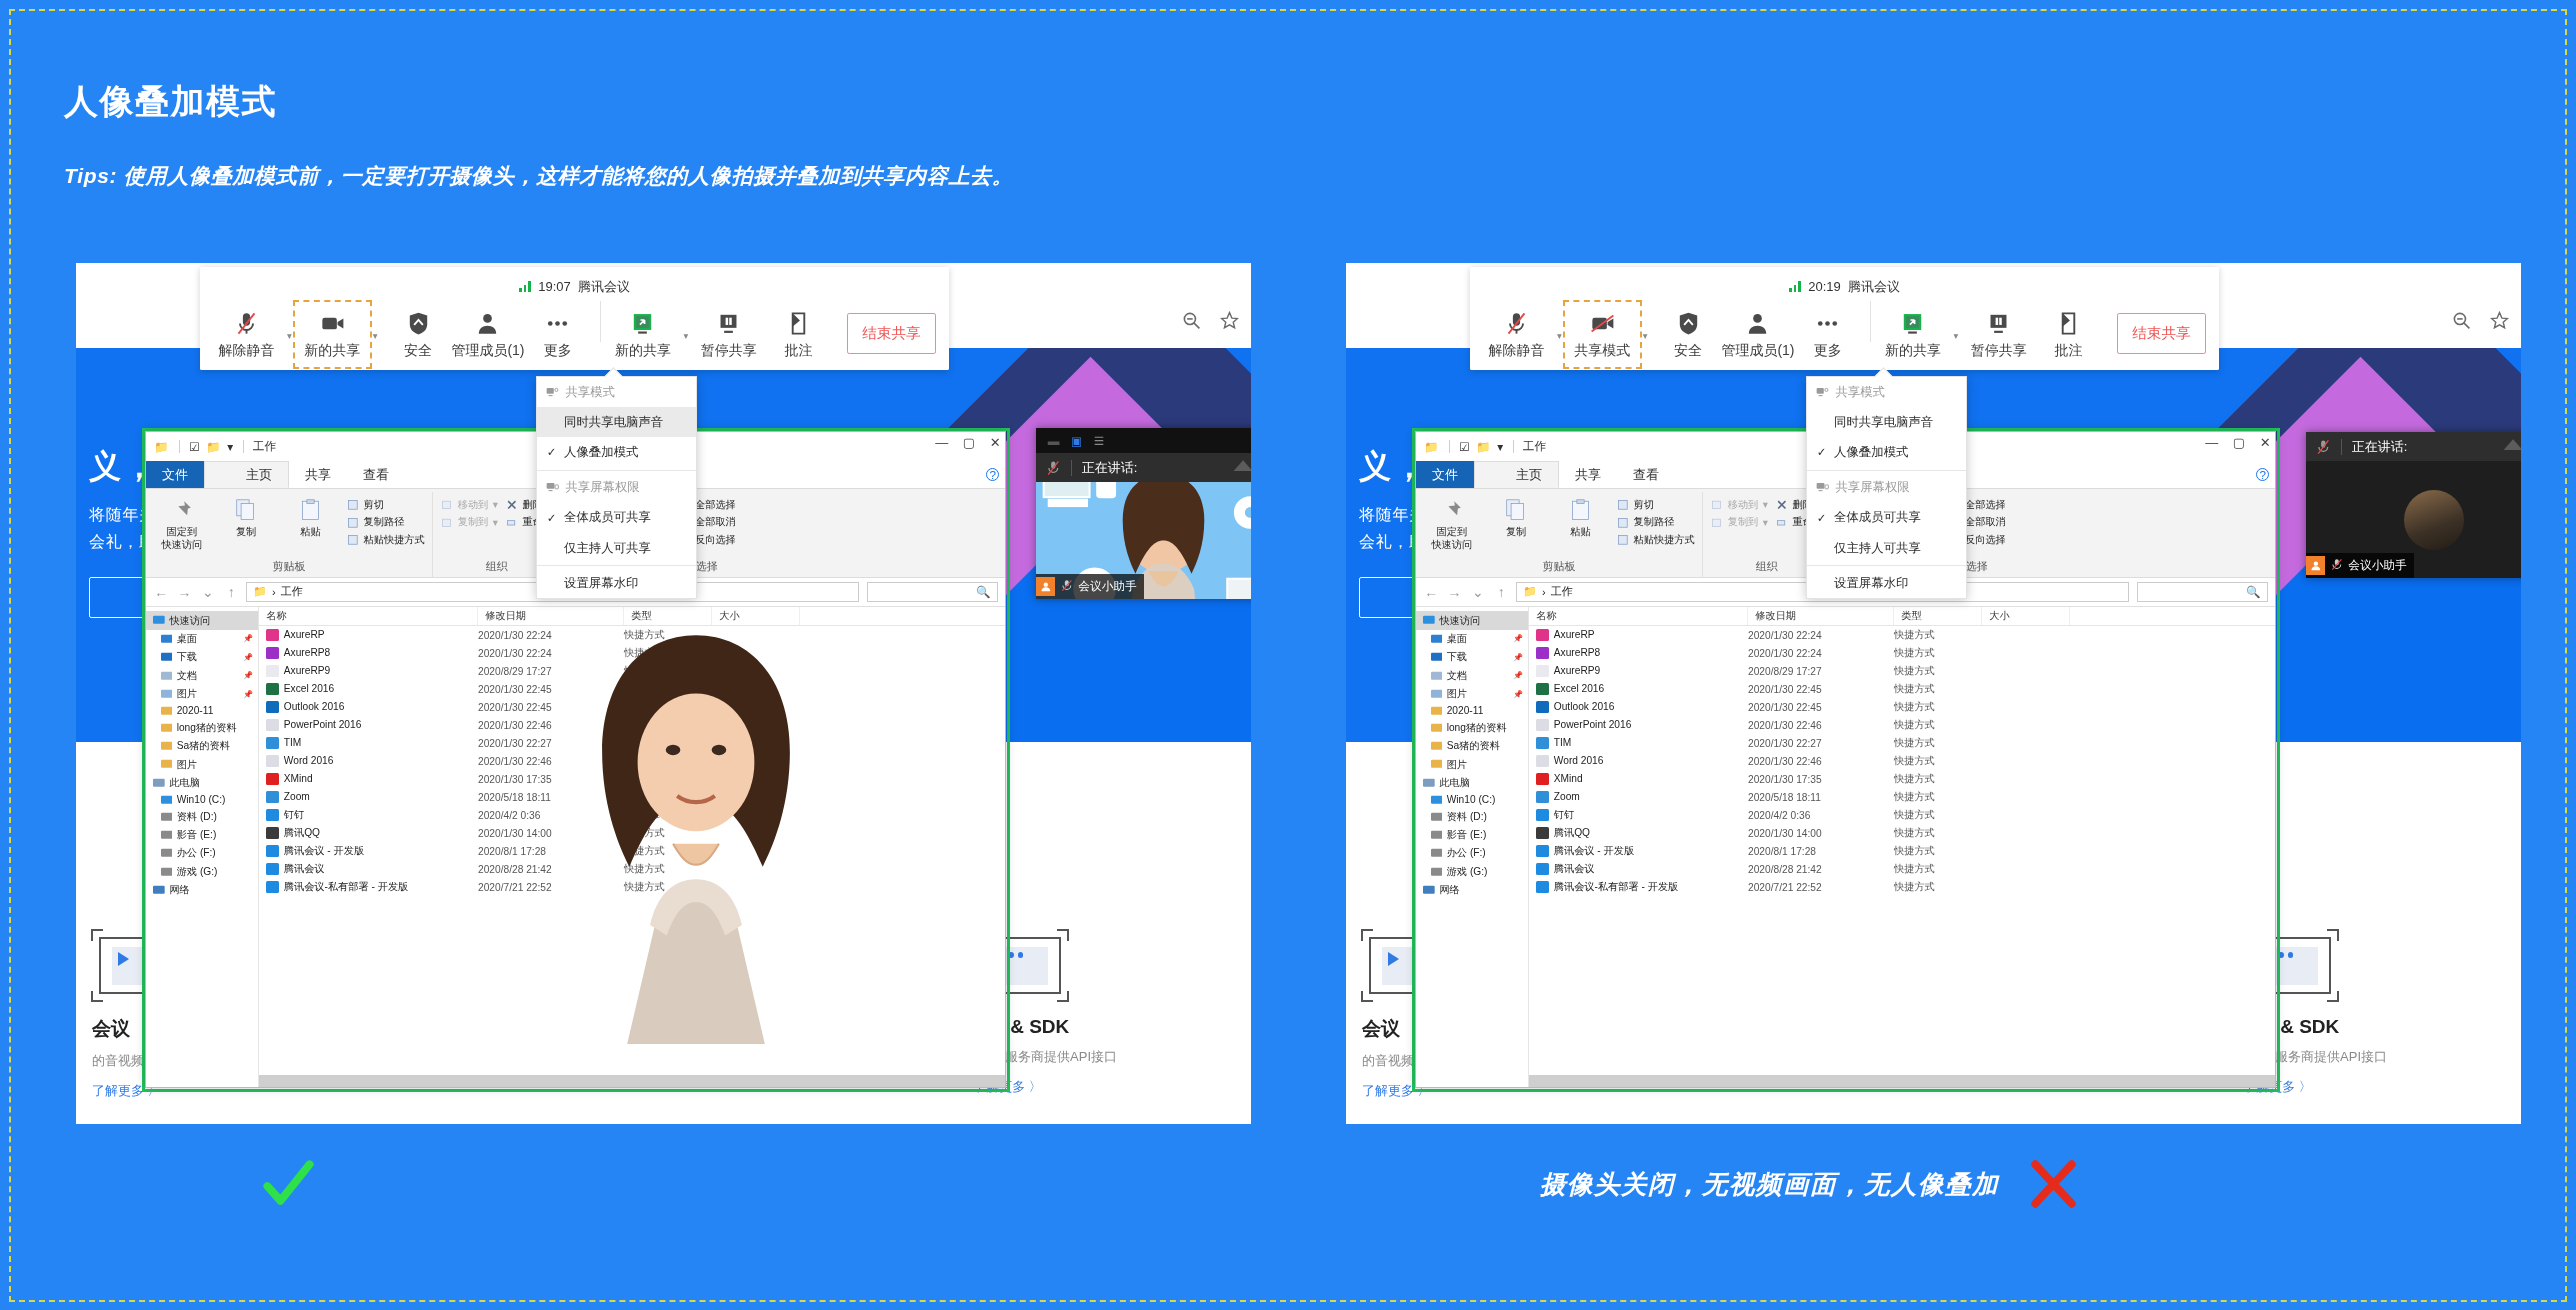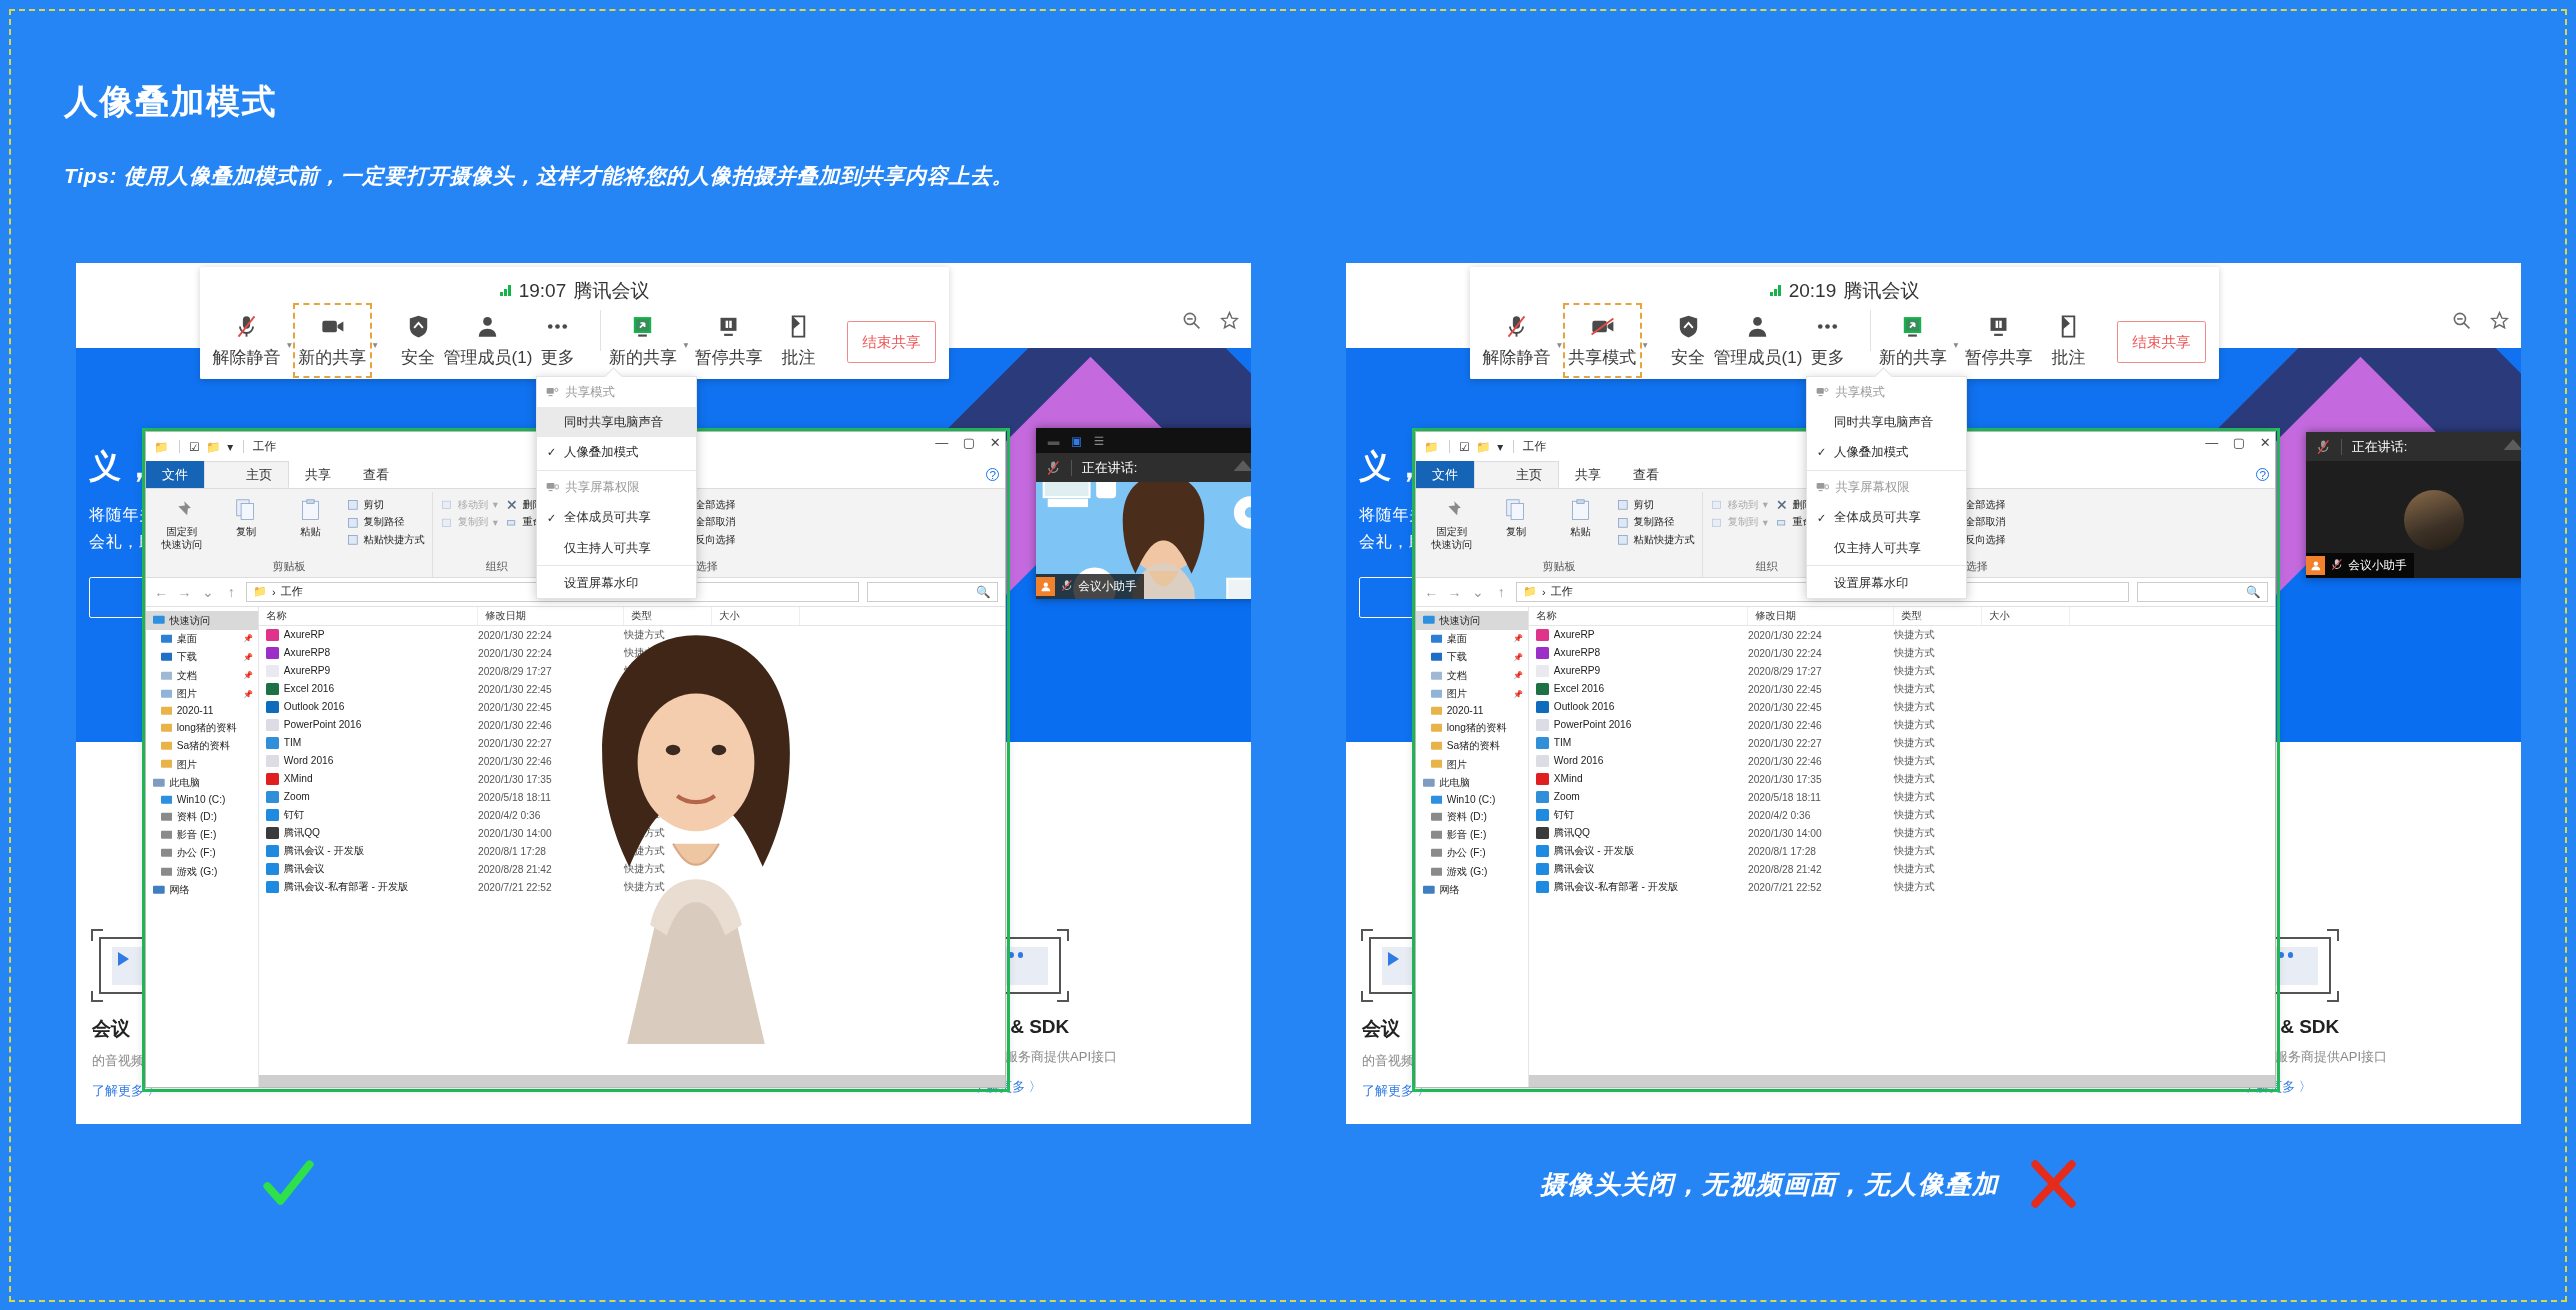--- a/index.html
+++ b/index.html
@@ -91,27 +91,27 @@
   .bg-card h4 { font-size:19px; color:#222; font-weight:bold; margin-bottom:10.2px;}
   .bg-card p  { font-size:13px; color:#8a8a8a; margin-bottom:11.7px;}
   .bg-card a  { font-size:13px; color:#2f7ae5; text-decoration:none;}
 
   
   .mtoolbar {
     position:absolute; top:4.4px; background:#ffffff;
     box-shadow:0 1.5px 7.3px rgba(0,0,0,.18); border-radius:1.5px;
     padding:5.8px 13px 7.3px 13px; z-index:40;
   }
-  .mtb-title { display:flex; align-items:center; justify-content:center; gap:7.3px; font-size:19px; color:#333; padding:4.4px 0 1.5px;}
+  .mtb-title { display:flex; align-items:center; justify-content:center; gap:7.3px; font-size:13px; color:#333; padding:4.4px 0 1.5px;}
   .sig { display:inline-flex; align-items:flex-end; gap:1.5px; height:11.7px;}
   .sig i { display:block; width:2.9px; background:#16b34a; }
   .sig i:nth-child(1){height:4.4px;} .sig i:nth-child(2){height:7.3px;} .sig i:nth-child(3){height:11px;}
   .mtb-row { display:flex; align-items:flex-end; gap:2.9px; padding-top:4.4px;}
   .mtb-item { width:67px; display:flex; flex-direction:column; align-items:center; gap:4.4px; padding:2.9px 0;}
-  .mtb-item .lbl { font-size:17px; color:#3d3d3d; white-space:nowrap;}
+  .mtb-item .lbl { font-size:14px; color:#3d3d3d; white-space:nowrap;}
   .mtb-caret { width:13px; font-size:9.5px; color:#8a8a8a; text-align:center; padding-bottom:22px;}
   .mtb-sep { width:0.7px; height:41px; background:#e2e2e2; margin:0 5.8px 20.4px;}
   .mtb-end {
     margin-left:11.7px; margin-bottom:8.8px; border:0.7px solid #f08a8a; color:#ef5656;
     font-size:14.6px; padding:10.2px 14.6px; border-radius:2.2px; white-space:nowrap;
   }
   .dashed-hl { outline:2.9px dashed #e8a33d; outline-offset:4.4px; }
 
   
   .ic { width:29px; height:29px; position:relative; }

